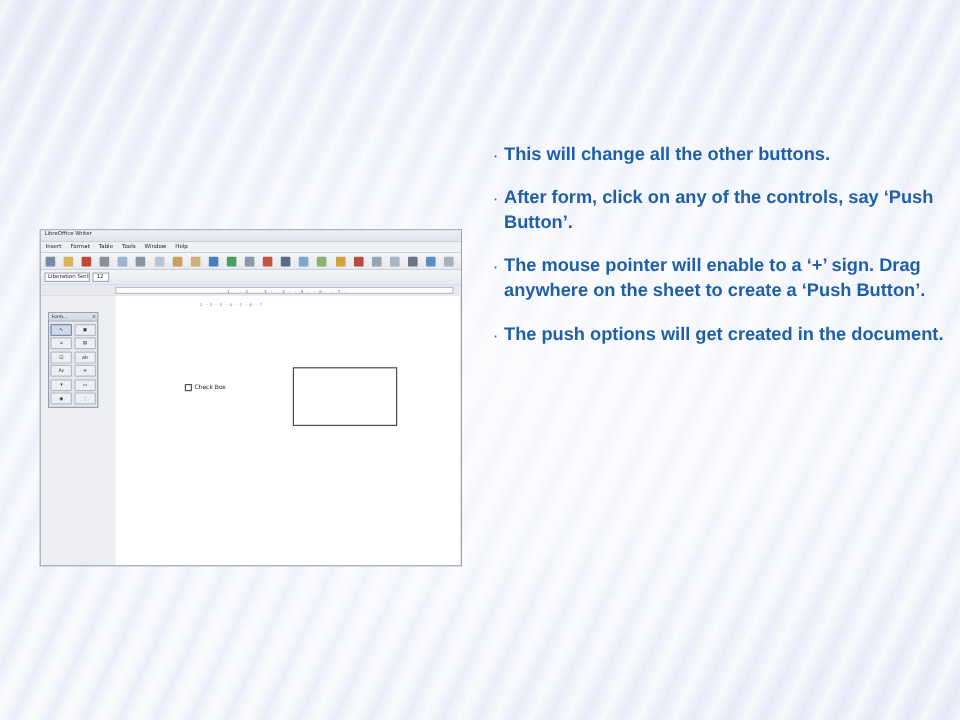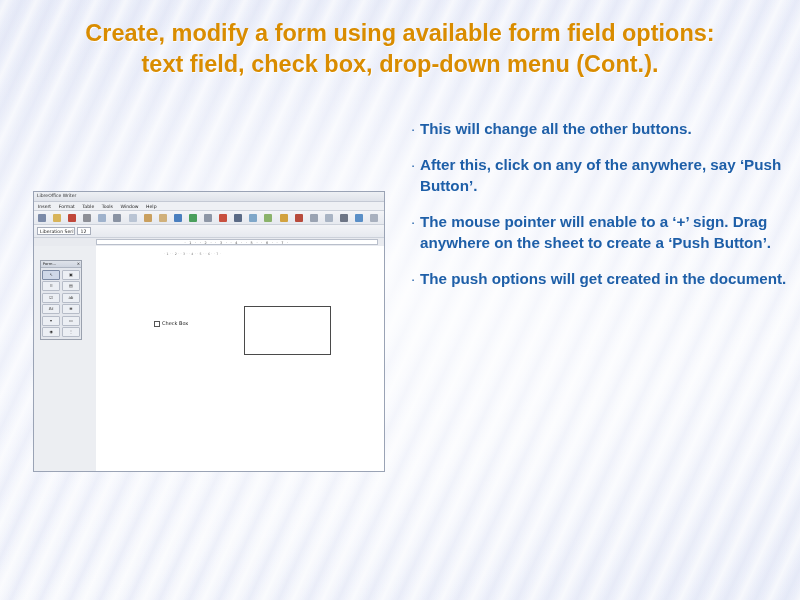--- a/index.html
+++ b/index.html
@@ -304,33 +304,29 @@
     color: #777;
     letter-spacing: 0.2px;
     white-space: nowrap;
   }
 </style>
 </head>
 <body>
 
 <div id="slide">
 
-  <div id="title">
-    <span class="line">Create, modify a form using available form field options:</span>
-    <span class="line">text field, check box, drop-down menu (Cont.).</span>
-  </div>
 
   <div id="bullets">
     <div class="bullet">
       <span class="dot">·</span>
       <span class="btext">This will change all the other buttons.</span>
     </div>
     <div class="bullet">
       <span class="dot">·</span>
-      <span class="btext">After this, click on any of the anywhere, say ‘Push Button’.</span>
+      <span class="btext">After form, click on any of the controls, say ‘Push Button’.</span>
     </div>
     <div class="bullet">
       <span class="dot">·</span>
       <span class="btext">The mouse pointer will enable to a ‘+’ sign. Drag anywhere on the sheet to create a ‘Push Button’.</span>
     </div>
     <div class="bullet">
       <span class="dot">·</span>
       <span class="btext">The push options will get created in the document.</span>
     </div>
   </div>

